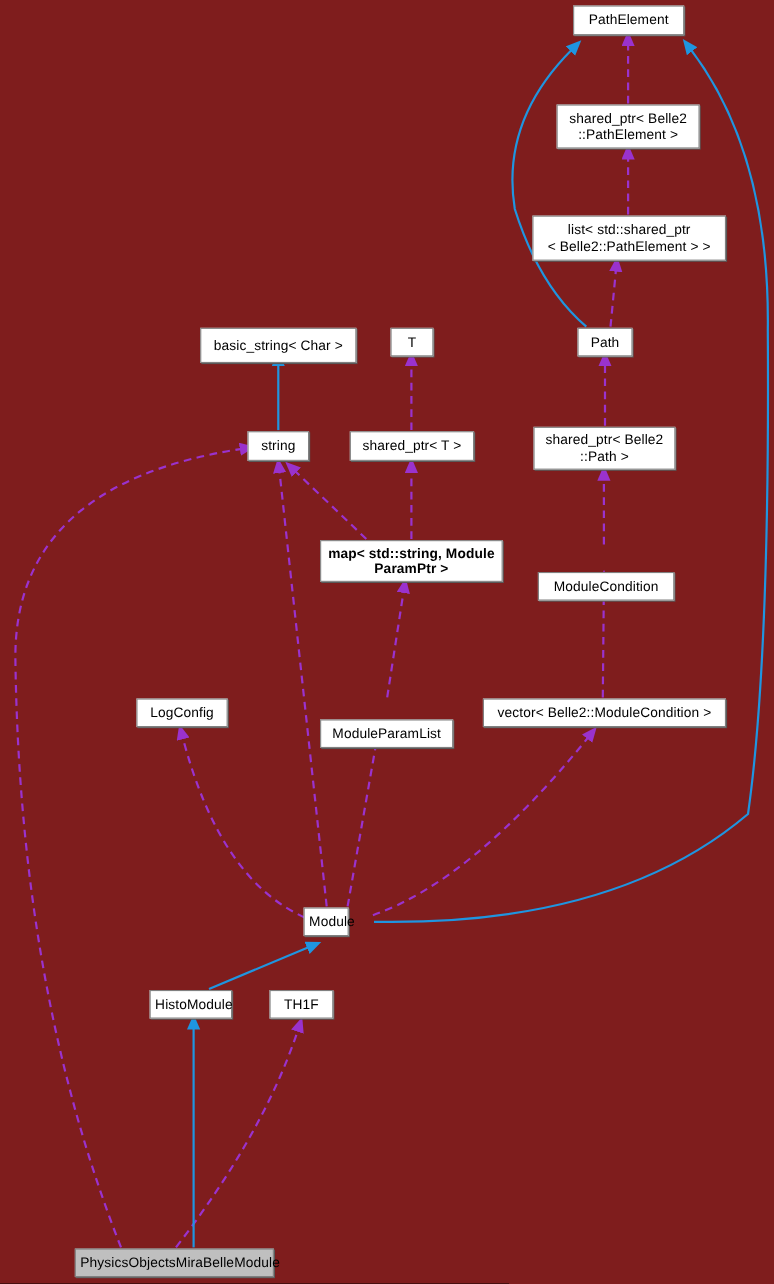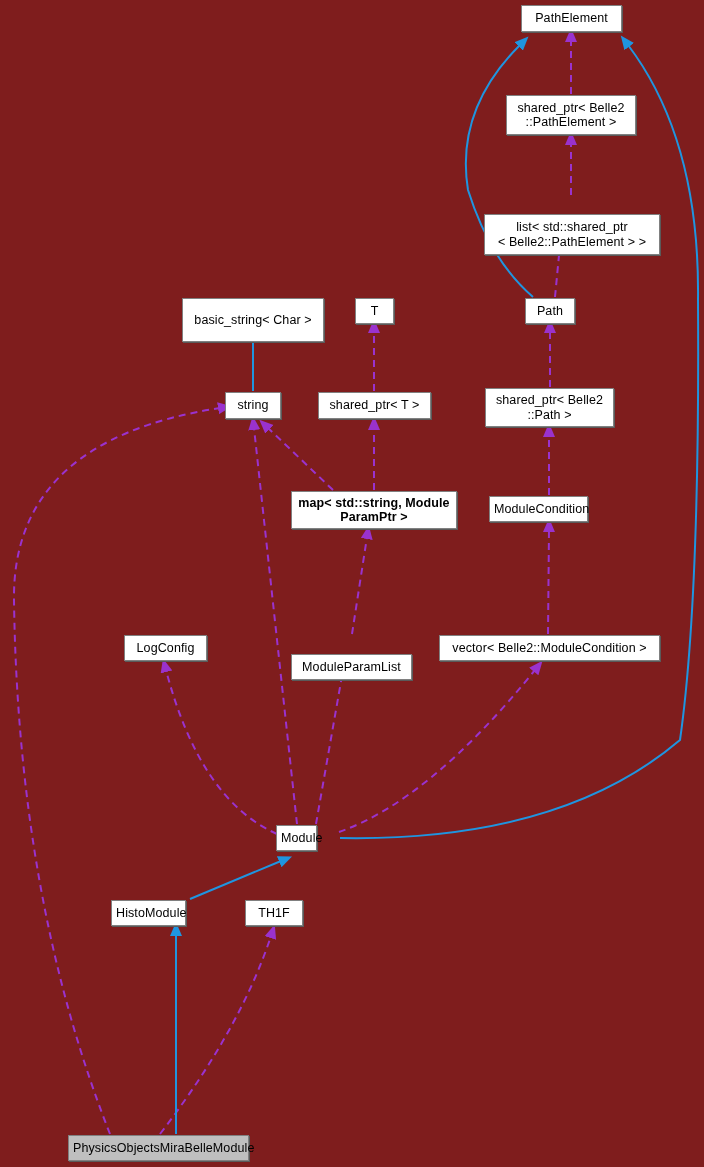--- a/index.html
+++ b/index.html
@@ -92,34 +92,34 @@
       <path d="M340,838 Q560,842 680,740 Q700,600 698,300 Q700,140 628,45"></path>
       <path d="M190,899 L281,861"></path>
       <path d="M176,1134 L176,934"></path>
     </g>
   </svg>
 
   <div id="node-layer">
       <div class="node" style="left: 521px; top: 5px; width: 101px; height: 27px;"><span class="node-label">PathElement</span></div>
       <div class="node" style="left: 506px; top: 95px; width: 130px; height: 40px;"><span class="node-label">shared_ptr&lt; Belle2
 ::PathElement &gt;</span></div>
-      <div class="node" style="left: 484px; top: 196px; width: 176px; height: 41px; margin-top: 18px;"><span class="node-label">list&lt; std::shared_ptr
+      <div class="node" style="left: 484px; top: 196px; width: 176px; height: 41px;"><span class="node-label">list&lt; std::shared_ptr
 &lt; Belle2::PathElement &gt; &gt;</span></div>
       <div class="node" style="left: 525px; top: 298px; width: 50px; height: 26px;"><span class="node-label">Path</span></div>
-      <div class="node" style="left: 182px; top: 298px; width: 142px; height: 44px;"><span class="node-label">basic_string&lt; Char &gt;</span></div>
+      <div class="node" style="left: 182px; top: 298px; width: 142px; height: 32px;"><span class="node-label">basic_string&lt; Char &gt;</span></div>
       <div class="node" style="left: 355px; top: 298px; width: 39px; height: 26px;"><span class="node-label">T</span></div>
       <div class="node" style="left: 225px; top: 392px; width: 56px; height: 27px; text-align: center;"><span class="node-label">string</span></div>
       <div class="node" style="left: 318px; top: 392px; width: 113px; height: 27px;"><span class="node-label">shared_ptr&lt; T &gt;</span></div>
       <div class="node" style="left: 485px; top: 388px; width: 129px; height: 39px;"><span class="node-label">shared_ptr&lt; Belle2
 ::Path &gt;</span></div>
       <div class="node" style="left: 291px; top: 491px; width: 166px; height: 38px; font-weight: bold;"><span class="node-label">map&lt; std::string, Module
 ParamPtr &gt;</span></div>
-      <div class="node" style="left: 489px; top: 496px; width: 99px; height: 26px;"><span class="node-label">ModuleCondition</span></div>
+      <div class="node" style="left: 489px; top: 520px; width: 124px; height: 26px;"><span class="node-label">ModuleCondition</span></div>
       <div class="node" style="left: 124px; top: 635px; width: 83px; height: 26px; justify-content: center;"><span class="node-label">LogConfig</span></div>
       <div class="node" style="left: 291px; top: 635px; width: 121px; height: 26px; margin-top: 19px;"><span class="node-label">ModuleParamList</span></div>
       <div class="node" style="left: 439px; top: 635px; width: 221px; height: 26px;"><span class="node-label">vector&lt; Belle2::ModuleCondition &gt;</span></div>
       <div class="node" style="left: 276px; top: 825px; width: 41px; height: 26px;"><span class="node-label">Module</span></div>
-      <div class="node" style="left: 111px; top: 900px; width: 75px; height: 26px;"><span class="node-label">HistoModule</span></div>
+      <div class="node" style="left: 136px; top: 900px; width: 75px; height: 26px;"><span class="node-label">HistoModule</span></div>
       <div class="node" style="left: 245px; top: 900px; width: 58px; height: 26px;"><span class="node-label">TH1F</span></div>
       <div class="node focus" style="left: 68px; top: 1135px; width: 181px; height: 26px;"><span class="node-label">PhysicsObjectsMiraBelleModule</span></div>
     </div>
 
 </div>
 
 </body></html>

